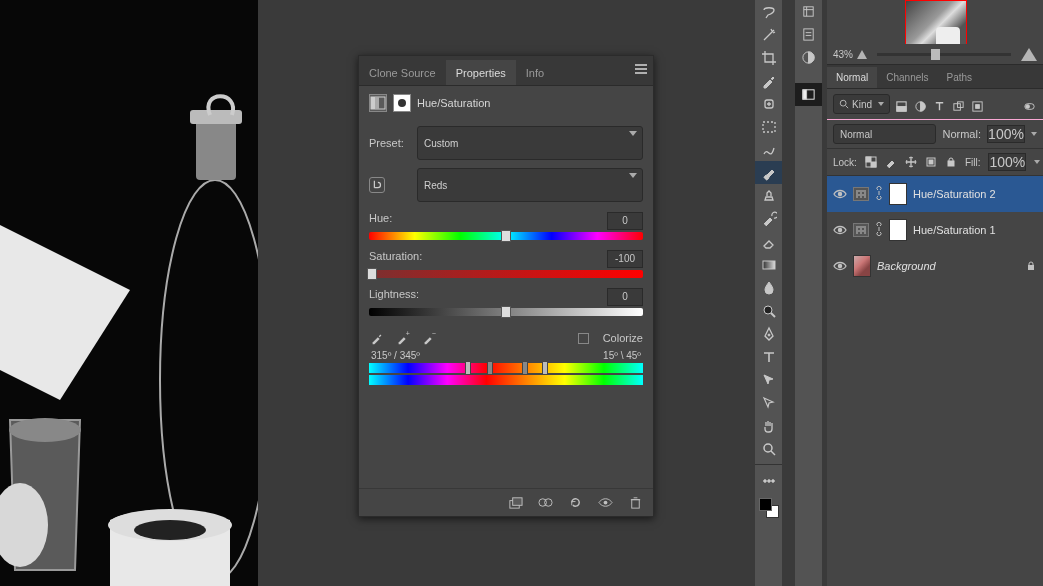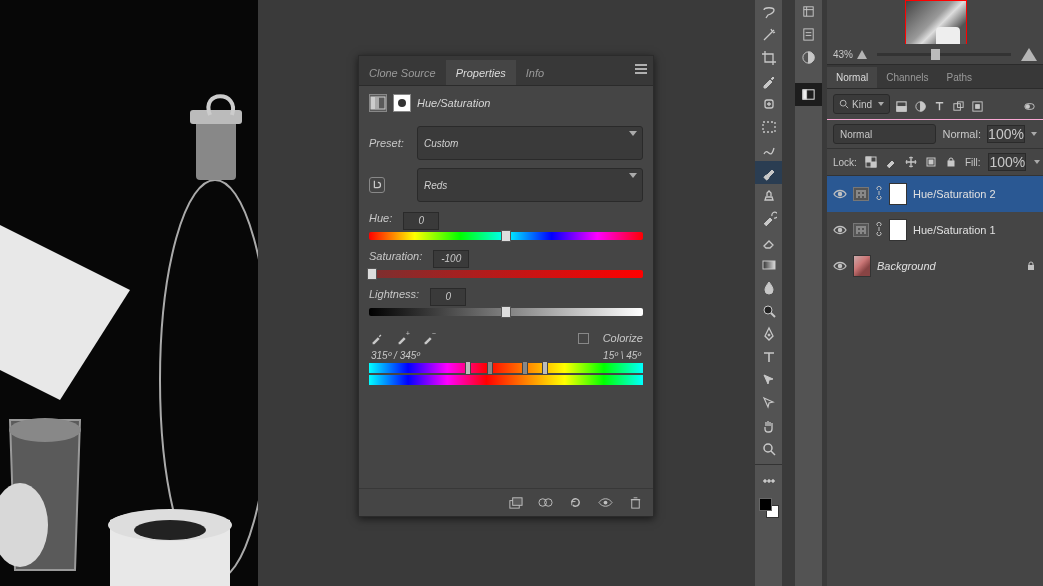--- a/index.html
+++ b/index.html
@@ -1,40 +1,40 @@
 <!DOCTYPE html>
 <html><head>
 <meta charset="utf-8">
 <style>
   html,body{margin:0;padding:0;background:#3a3a3a;font-family:Arial,Helvetica,sans-serif;font-size:11px;color:#c8c8c8;width:1043px;height:586px;overflow:hidden;}
   *{box-sizing:border-box;}
   
   .canvas{position:absolute;left:0;top:0;width:258px;height:586px;background:#050505;}
   .canvas svg{width:100%;height:100%;}
   
-  .panel{position:absolute;left:358px;top:55px;width:296px;height:462px;background:#454545;border:1px solid #2b2b2b;box-shadow:0 2px 8px rgba(0,0,0,.6);font-style:italic;}
+  .panel{position:absolute;left:358px;top:55px;width:296px;height:462px;background:#454545;border:1px solid #2b2b2b;box-shadow:0 2px 8px rgba(0,0,0,.6);}
   .panel-ctrl{position:absolute;right:4px;top:-1px;height:14px;display:flex;gap:8px;padding:0 2px;}
   .panel-ctrl span{color:#b0b0b0;font-size:10px;cursor:default;}
   .tabbar{height:30px;display:flex;align-items:flex-end;border-bottom:1px solid #2b2b2b;background:#383838;position:relative;}
   .tab{padding:7px 10px 6px;color:#9a9a9a;font-size:11px;}
   .tab.active{color:#dcdcdc;background:#454545;}
   .tabmenu{position:absolute;right:4px;top:8px;width:14px;height:12px;color:#b0b0b0;}
   .tabmenu:before{content:"";display:block;width:12px;height:2px;background:#b0b0b0;box-shadow:0 4px #b0b0b0,0 8px #b0b0b0;}
   .panel-body{padding:8px 10px;}
   .adjustment-header{display:flex;align-items:center;gap:6px;margin-bottom:14px;}
   .small-icon{width:18px;height:18px;border:1px solid #888;display:flex;align-items:center;justify-content:center;font-size:9px;color:#ccc;background:#5a5a5a;}
   .small-icon.mask{background:#fff;}
   .small-icon.mask span{display:block;width:8px;height:8px;border-radius:50%;background:#333;}
   .adjustment-title{color:#d6d6d6;}
   .row{display:flex;align-items:center;margin-bottom:8px;gap:6px;}
   .row .lab{width:42px;}
   .select{flex:1;height:34px;background:#3a3a3a;border:1px solid #2a2a2a;border-radius:3px;display:flex;align-items:center;padding:0 6px;position:relative;font-size:10px;color:#d0d0d0;}
   .select .chev{position:absolute;right:5px;top:4px;width:0;height:0;border-left:4px solid transparent;border-right:4px solid transparent;border-top:5px solid #aaa;}
   .slider-block{margin-top:10px;}
-  .slider-row{display:flex;justify-content:flex-start;margin-bottom:2px;gap:11px;}
+  .slider-row{display:flex;justify-content:space-between;margin-bottom:2px;gap:11px;}
   .valbox{width:36px;height:18px;background:#3a3a3a;border:1px solid #2a2a2a;text-align:center;line-height:16px;font-size:10px;}
   .track{height:8px;border-radius:2px;position:relative;margin-bottom:4px;}
   .hue-grad{background:linear-gradient(90deg,#f00,#ff0,#0f0,#0ff,#00f,#f0f,#f00);}
   .sat-grad{background:linear-gradient(90deg,#7a3030,#f00);}
   .lig-grad{background:linear-gradient(90deg,#000,#808080,#fff);}
   .thumb{position:absolute;top:-2px;width:10px;height:12px;background:#ddd;border:1px solid #555;}
   .eyedrop-row{display:flex;align-items:center;gap:10px;margin:14px 0 4px;}
   .eyedrop{width:16px;height:16px;display:flex;align-items:center;justify-content:center;}
   .eyedrop svg{width:14px;height:14px;}
   .cb{width:11px;height:11px;border:1px solid #888;display:inline-block;vertical-align:middle;margin-right:4px;}

